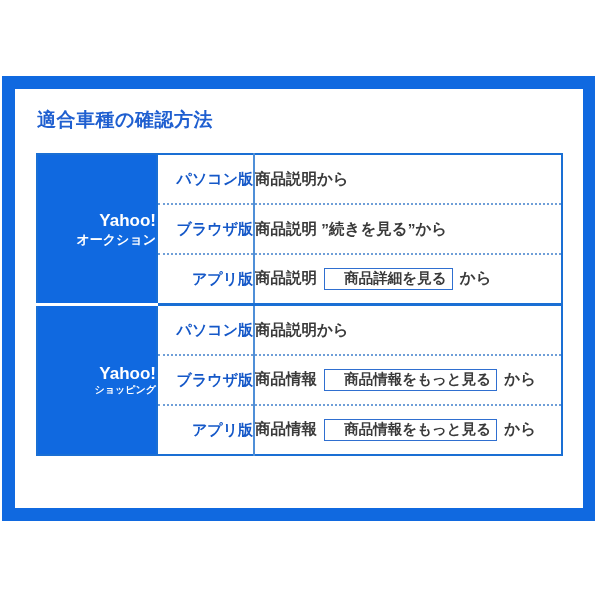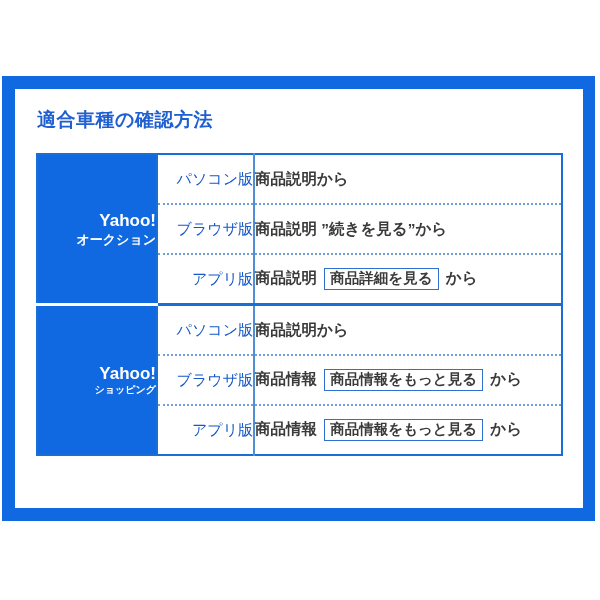--- a/index.html
+++ b/index.html
@@ -84,21 +84,21 @@
     display: block;
     font-size: 13px;
   }
   .brand-sub.small {
     font-size: 10px;
   }
 
   .plat-cell {
     width: 97px;
     color: #1558c8;
-    font-weight: normal;
+    font-weight: bold;
     font-size: 15px;
     text-align: right;
     padding-right: 11px;
     border-right: 2px solid #4f8fd8;
     box-sizing: border-box;
   }
 
   .desc-cell {
     color: #3a3a3a;
     font-weight: bold;
@@ -117,21 +117,21 @@
     border-top: 3px solid #ffffff;
   }
 
   .btnbox {
     display: inline-block;
     border: 1.5px solid #2f6fd0;
     background: #ffffff;
     color: #3a3a3a;
     font-weight: bold;
     font-size: 14.5px;
-    padding: 1px 5px 2px 5px;
+    padding: 1px 5px 2px 19px;
     margin: 0 3px;
     line-height: 1.15;
     vertical-align: middle;
   }
 
   .note {
     position: absolute;
     left: 10px;
     top: 389px;
     width: 545px;

